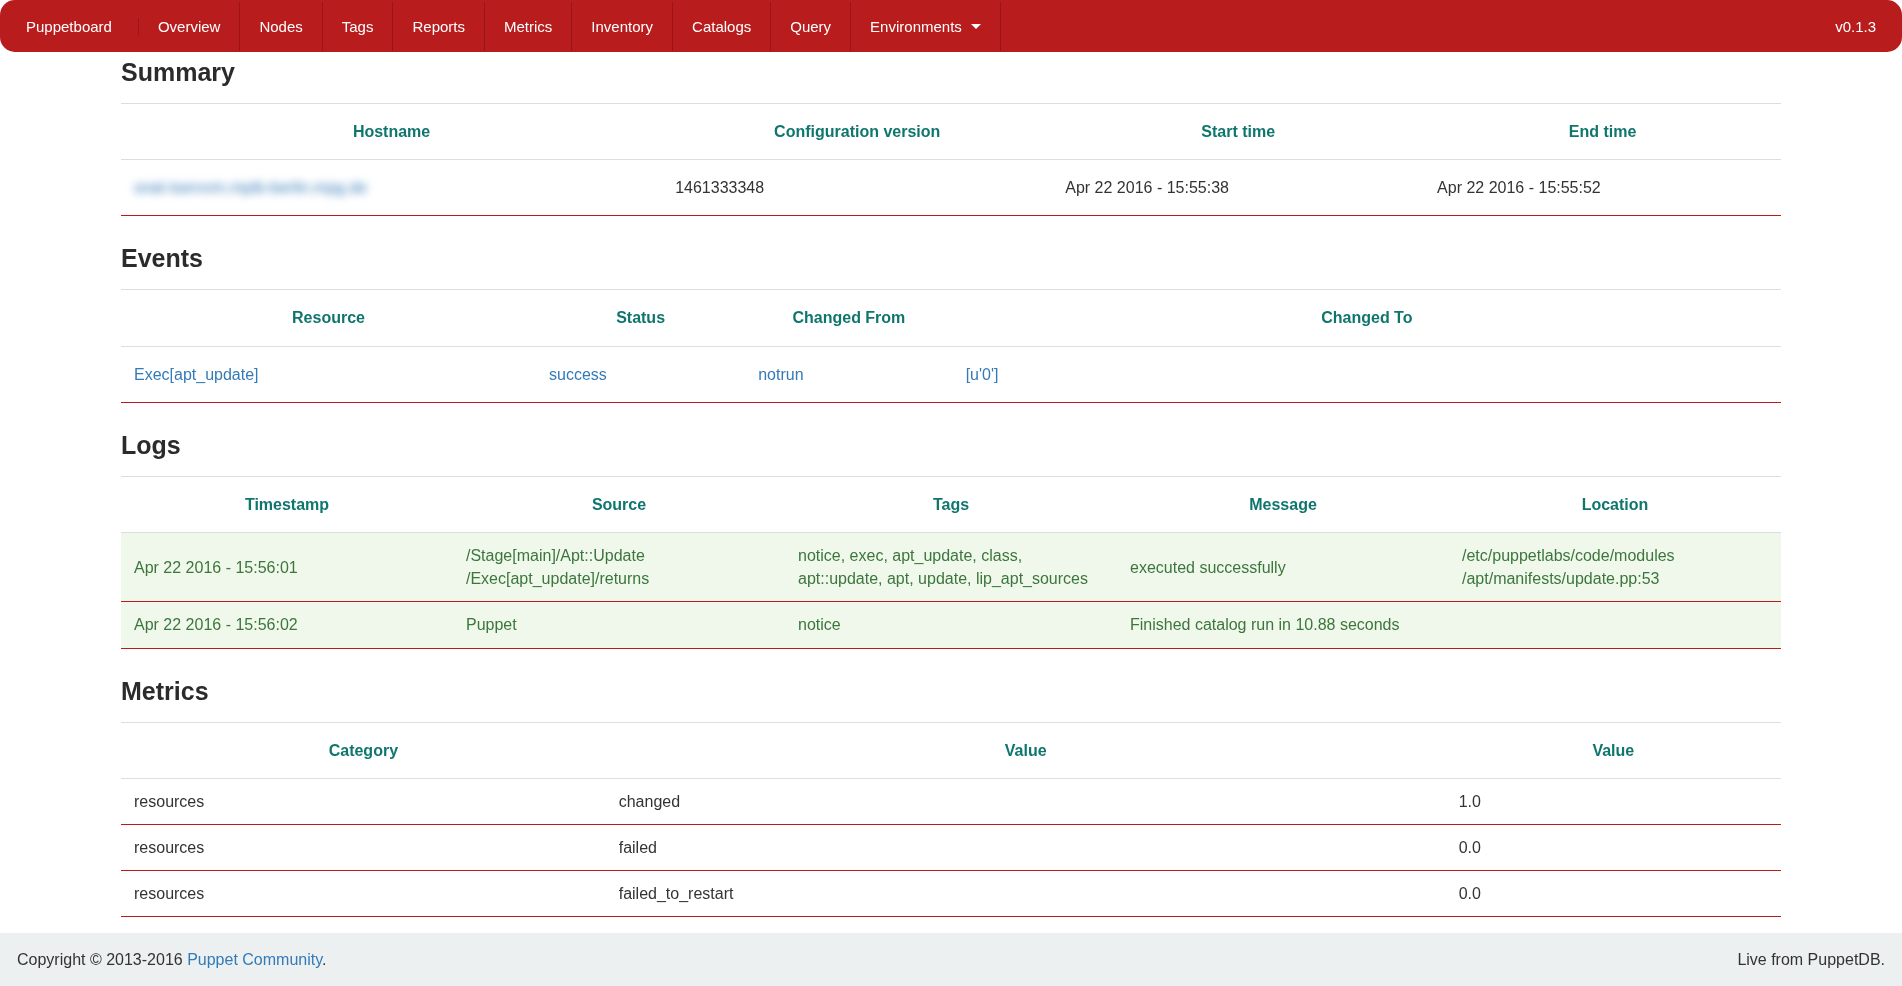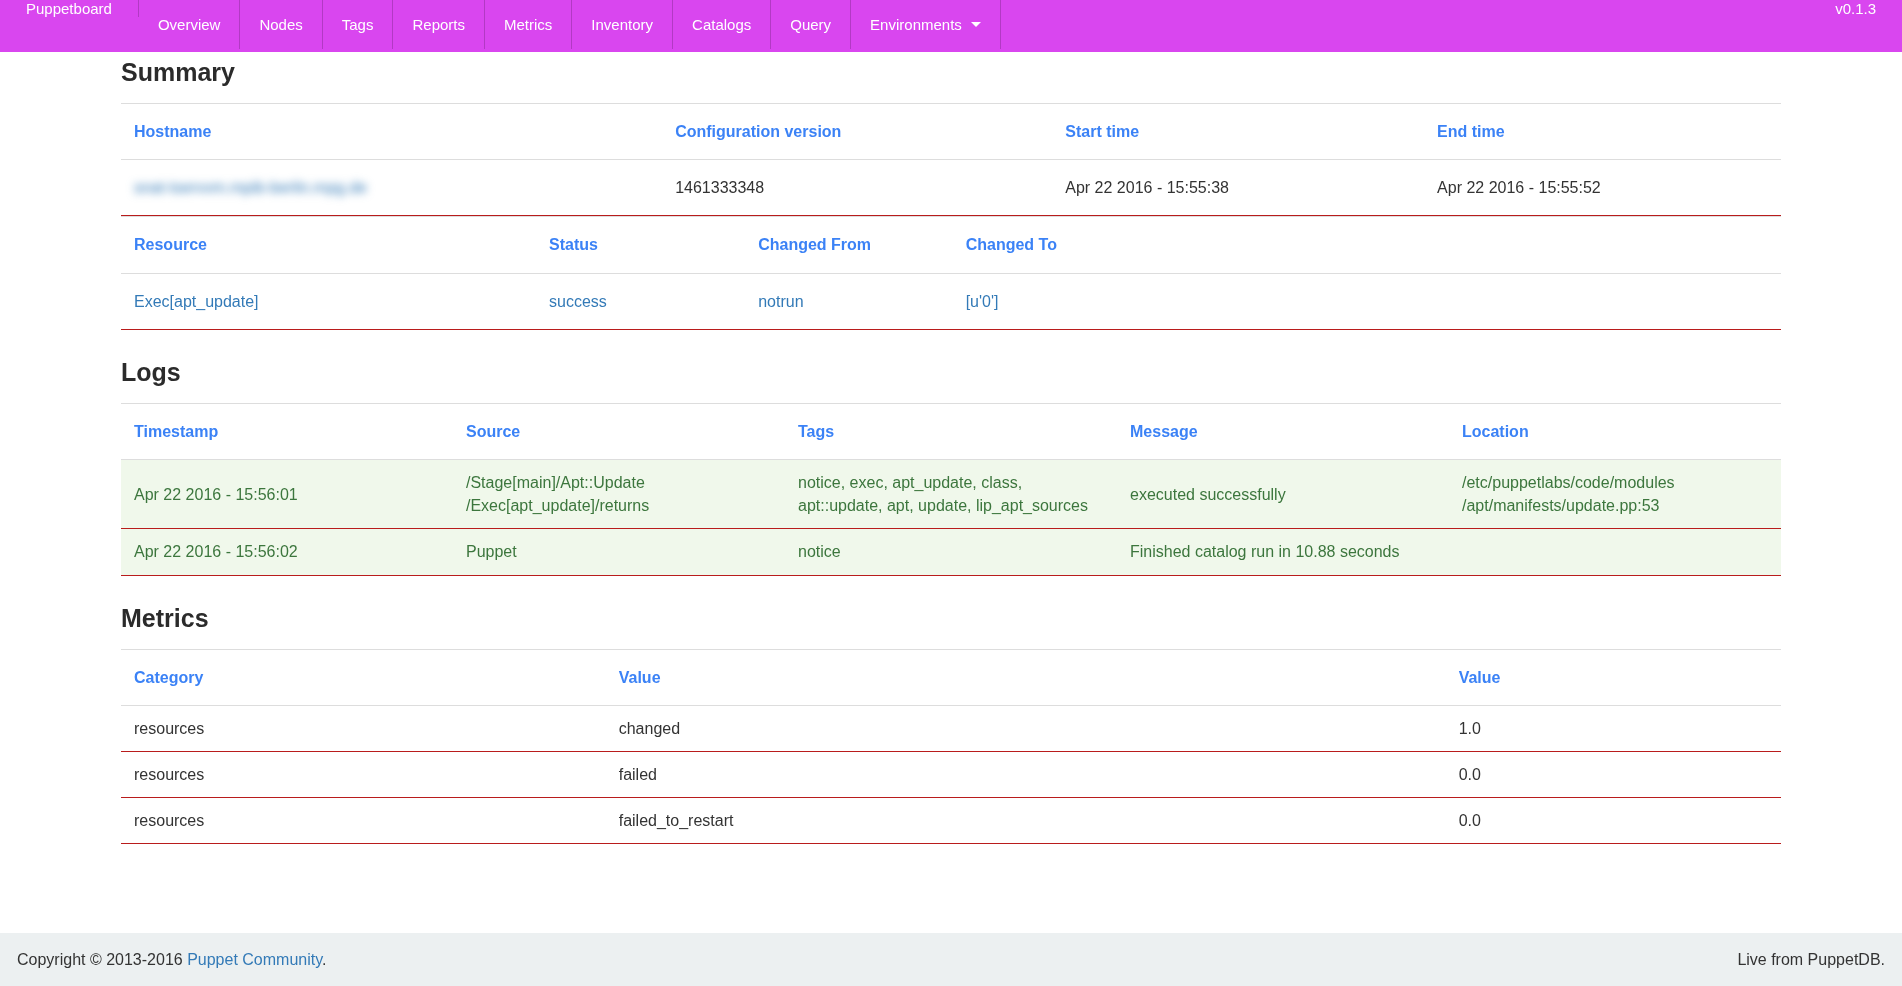--- a/index.html
+++ b/index.html
@@ -8,24 +8,25 @@
     font-family: "Liberation Sans", sans-serif;
     background: #ffffff;
     color: #333;
     overflow: hidden;
     position: relative;
   }
 
   
   .navbar {
     height: 52px;
-    background: #d946ef;
-    display: flex;
-    align-items: flex-start;
+    background: #b91c1c;
+    display: flex;
+    align-items: center;
     font-size: 15px;
+    border-radius: 15px;
   }
   .nav-link, .brand, .nav-dropdown {
     display: flex;
     align-items: center;
     padding: 16px 19px;
     color: #ffffff;
     text-decoration: none;
     border-right: 1px solid rgba(0,0,0,0.18);
     cursor: pointer;
   }
@@ -58,23 +59,23 @@
 
   
   table {
     width: 100%;
     border-collapse: collapse;
     font-size: 16px;
     border-top: 1px solid #ddd;
     line-height: 1.45;
   }
   th {
-    text-align: left;
+    text-align: center;
     font-weight: 700;
-    color: #3b82f6;
+    color: #0f766e;
     padding: 16px 13px;
     border-bottom: 1px solid #ddd;
   }
   td {
     padding: 16px 13px;
     border-bottom: 1px solid #b91c1c;
     vertical-align: middle;
   }
   .table-logs td, .table-metrics td { padding: 11px 13px; }
   .log-row {
@@ -142,20 +143,21 @@
     <tbody>
       <tr>
         <td><a class="blurred">snat-tservvm.mpib-berlin.mpg.de</a></td>
         <td>1461333348</td>
         <td>Apr 22 2016 - 15:55:38</td>
         <td>Apr 22 2016 - 15:55:52</td>
       </tr>
     </tbody>
   </table>
 
+  <h2 class="section-title">Events</h2>
   <table class="table-events">
     <colgroup>
       <col style="width:25%">
         <col style="width:12.6%">
         <col style="width:12.5%">
         <col style="width:49.9%">
     </colgroup>
     <thead>
       <tr>
         <th>Resource</th>

